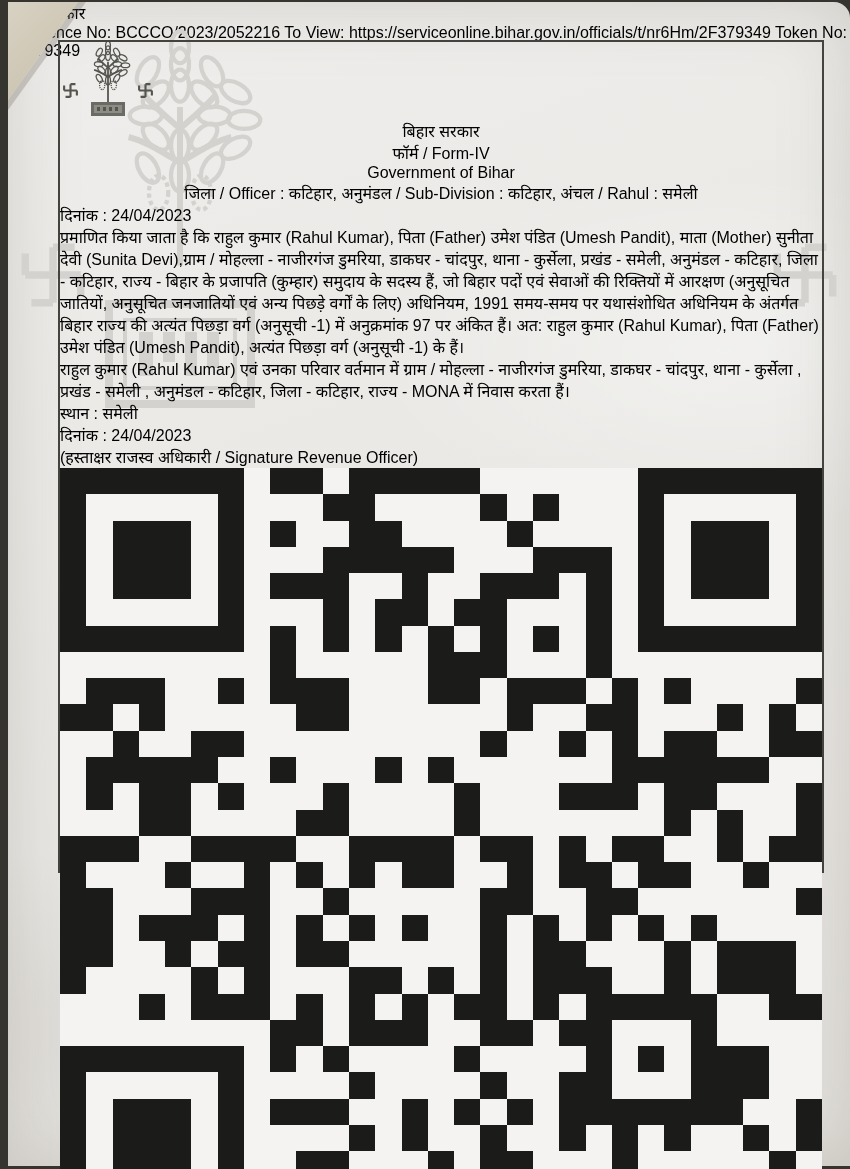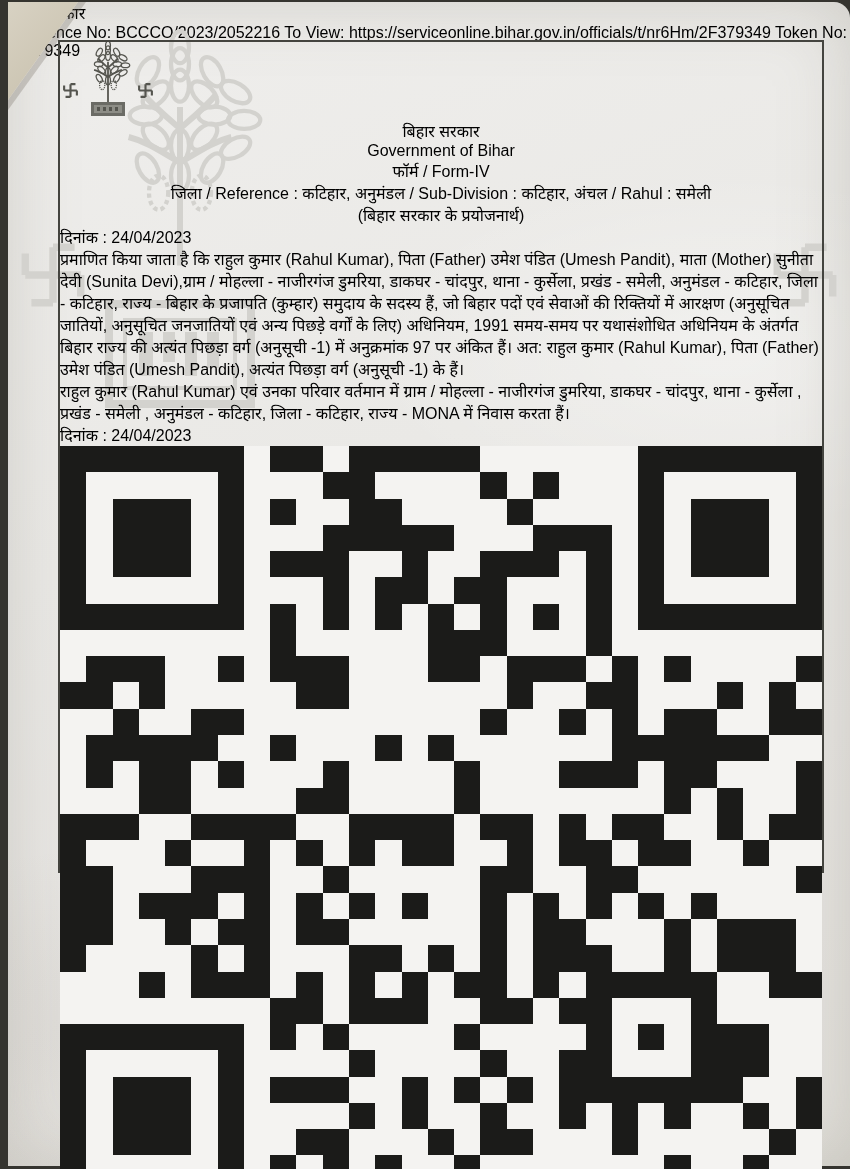--- a/index.html
+++ b/index.html
@@ -104,40 +104,41 @@
           <rect x="3" y="3" width="28" height="8" fill="#8d8d86"></rect>
           <rect x="6" y="5" width="3" height="4" fill="#55554f"></rect>
           <rect x="12" y="5" width="3" height="4" fill="#55554f"></rect>
           <rect x="18" y="5" width="3" height="4" fill="#55554f"></rect>
           <rect x="24" y="5" width="3" height="4" fill="#55554f"></rect>
         </svg>
       </div>
     </div>
 
     <div class="blk hdr-hi center">बिहार सरकार</div>
+    <div class="blk hdr-form center">फॉर्म / Form-IV</div>
     <div class="blk hdr-en center">Government of Bihar</div>
-    <div class="blk hdr-form center">फॉर्म / Form-IV</div>
 
     <div class="blk subhead center">
-      <div><span>जिला / </span><span class="b">Reference</span><span> : कटिहार, अनुमंडल / </span><span class="b">Sub-Division</span><span> : कटिहार, अंचल / </span><span class="b">Rahul</span><span> : समेली</span></div>
-      <div><span>(बिहार सरकार के प्रयोजनार्थ)</span></div>
+      <div><span>जिला / </span><span class="b">Officer</span><span> : कटिहार, अनुमंडल / </span><span class="b">Sub-Division</span><span> : कटिहार, अंचल / </span><span class="b">Rahul</span><span> : समेली</span></div>
     </div>
 
     <div class="blk metarow">
       <div><span>दिनांक : </span><span class="b">24/04/2023</span></div>
     </div>
 
     <div class="blk para para1"><span>प्रमाणित किया जाता है कि राहुल कुमार </span><span class="b">(Rahul Kumar)</span><span>, पिता </span><span class="b">(Father)</span><span> उमेश पंडित </span><span class="b">(Umesh Pandit)</span><span>, माता </span><span class="b">(Mother)</span><span> सुनीता देवी </span><span class="b">(Sunita Devi)</span><span>,ग्राम / मोहल्ला - नाजीरगंज डुमरिया, डाकघर - चांदपुर, थाना - कुर्सेला, प्रखंड - समेली, अनुमंडल - कटिहार, जिला - कटिहार, राज्य - बिहार के प्रजापति (कुम्हार) समुदाय के सदस्य हैं, जो बिहार पदों एवं सेवाओं की रिक्तियों में आरक्षण (अनुसूचित जातियों, अनुसूचित जनजातियों एवं अन्य पिछड़े वर्गों के लिए) अधिनियम, </span><span class="b">1991</span><span> समय-समय पर यथासंशोधित अधिनियम के अंतर्गत बिहार राज्य की अत्यंत पिछड़ा वर्ग (अनुसूची -1) में अनुक्रमांक </span><span class="b">97</span><span> पर अंकित हैं। अत: राहुल कुमार </span><span class="b">(Rahul Kumar)</span><span>, पिता </span><span class="b">(Father)</span><span> उमेश पंडित </span><span class="b">(Umesh Pandit)</span><span>, अत्यंत पिछड़ा वर्ग (अनुसूची -1) के हैं।</span></div>
     <div class="blk para para2"><span>राहुल कुमार </span><span class="b">(Rahul Kumar)</span><span> एवं उनका परिवार वर्तमान में ग्राम / मोहल्ला - नाजीरगंज डुमरिया, डाकघर - चांदपुर, थाना - कुर्सेला , प्रखंड - समेली , अनुमंडल - कटिहार, जिला - कटिहार, राज्य - </span><span class="b">MONA</span><span> में निवास करता हैं।</span></div>
 
 
     <div class="blk placeblk">
+      <div>स्थान : समेली</div>
       <div><span>दिनांक : </span><span class="b">24/04/2023</span></div>
     </div>
 
+    <div class="blk officer"><span>(हस्ताक्षर राजस्व अधिकारी / </span><span class="b">Signature Revenue Officer</span><span>)</span></div>
 
     <div class="blk qrbox">
       <svg id="qr-svg" viewBox="0 0 29 29" shape-rendering="crispEdges">
           <rect x="0" y="0" width="29" height="29" fill="#f4f3f1"></rect>
           <rect x="0" y="0" width="7" height="7" fill="#1b1b19"></rect>
           <rect x="1" y="1" width="5" height="5" fill="#f4f3f1"></rect>
           <rect x="2" y="2" width="3" height="3" fill="#1b1b19"></rect>
           <rect x="22" y="0" width="7" height="7" fill="#1b1b19"></rect>
           <rect x="23" y="1" width="5" height="5" fill="#f4f3f1"></rect>
           <rect x="24" y="2" width="3" height="3" fill="#1b1b19"></rect>

